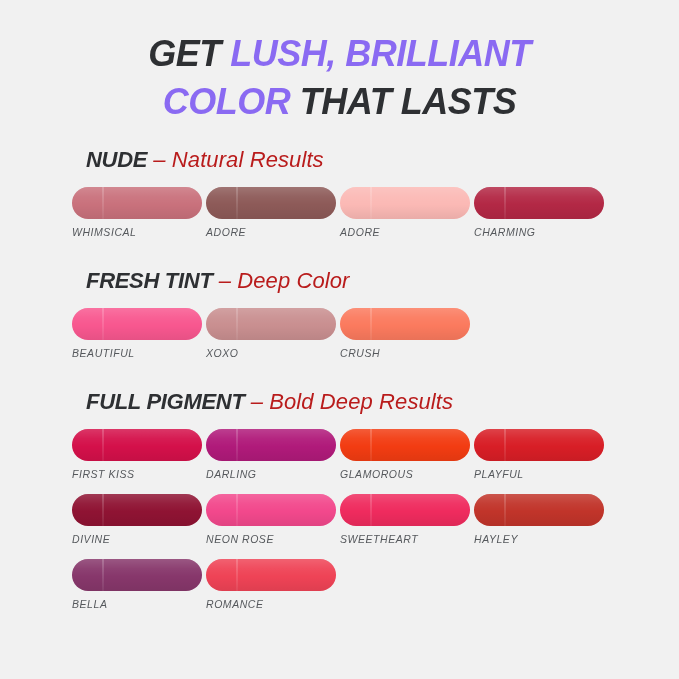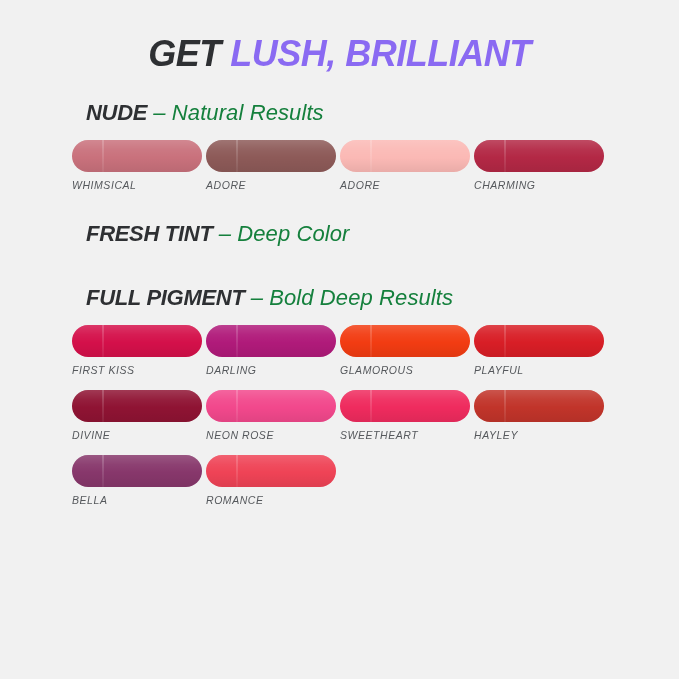--- a/index.html
+++ b/index.html
@@ -57,21 +57,21 @@
     margin-bottom: 14px;
     margin-left: 14px;
     white-space: nowrap;
   }
   .section-header .cat {
     font-weight: bold;
     letter-spacing: -0.3px;
   }
   .section-header .desc {
     font-weight: normal;
-    color: #15803d;
+    color: #b91c1c;
     letter-spacing: 0.1px;
   }
 
   
   .swatch-row {
     display: flex;
     gap: 0;
     margin-bottom: 4px;
   }
   .swatch-cell {
@@ -124,20 +124,21 @@
     height: 24px;
   }
 </style>
 </head>
 <body>
 
 <div class="page">
 
   <div class="headline">
     <span class="line"><span>GET </span><span class="accent">LUSH, BRILLIANT</span></span>
+    <span class="line"><span class="accent">COLOR</span><span> THAT LASTS</span></span>
   </div>
 
   <div class="sections">
 
     <div class="section">
       <div class="section-header">
         <span class="cat">NUDE</span>
         <span class="desc">– Natural Results</span>
       </div>
       <div class="swatch-row">
@@ -160,20 +161,34 @@
       </div>
     </div>
 
     <div class="section-gap"></div>
 
     <div class="section">
       <div class="section-header">
         <span class="cat">FRESH TINT</span>
         <span class="desc">– Deep Color</span>
       </div>
+      <div class="swatch-row">
+        <div class="swatch-cell">
+          <div class="swatch" style="background:#f8578f"></div>
+          <div class="swatch-label">BEAUTIFUL</div>
+        </div>
+        <div class="swatch-cell">
+          <div class="swatch" style="background:#c98f90"></div>
+          <div class="swatch-label">XOXO</div>
+        </div>
+        <div class="swatch-cell">
+          <div class="swatch" style="background:#fb7a5e"></div>
+          <div class="swatch-label">CRUSH</div>
+        </div>
+      </div>
     </div>
 
     <div class="section-gap"></div>
 
     <div class="section">
       <div class="section-header">
         <span class="cat">FULL PIGMENT</span>
         <span class="desc">– Bold Deep Results</span>
       </div>
 

